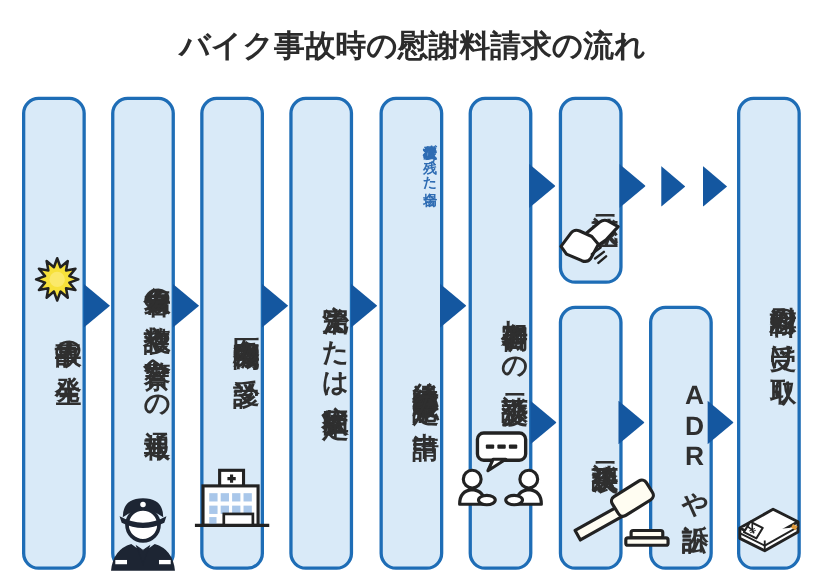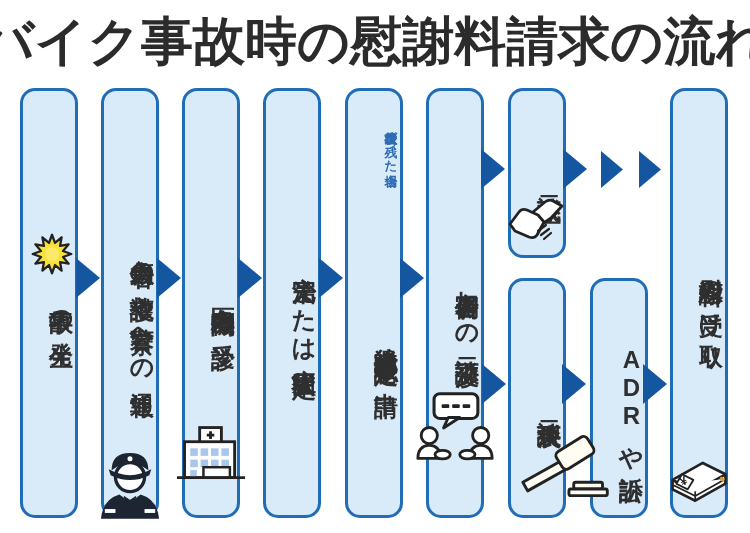--- a/index.html
+++ b/index.html
@@ -11,21 +11,21 @@
   }
   *{margin:0;padding:0;box-sizing:border-box;}
   html,body{background:#ffffff;}
   body{font-family:"Liberation Sans","DejaVu Sans",sans-serif;}
   .stage{
     position:relative;width:750px;height:533px;background:#ffffff;overflow:hidden;
   }
   .title{
     position:absolute;left:0;top:14px;width:750px;height:56px;
     display:flex;align-items:center;justify-content:center;
-    font-size:52px;font-weight:900;color:#2b2b2b;letter-spacing:0px;
+    font-size:28px;font-weight:900;color:#2b2b2b;letter-spacing:0px;
     white-space:nowrap;
   }
   .col{
     position:absolute;background:var(--box-fill);
     border:3.5px solid var(--box-border);border-radius:15px;
   }
   .col .label{
     position:absolute;inset:0;display:flex;justify-content:center;align-items:flex-start;
     padding-top:11px;
     writing-mode:vertical-rl;text-orientation:mixed;

